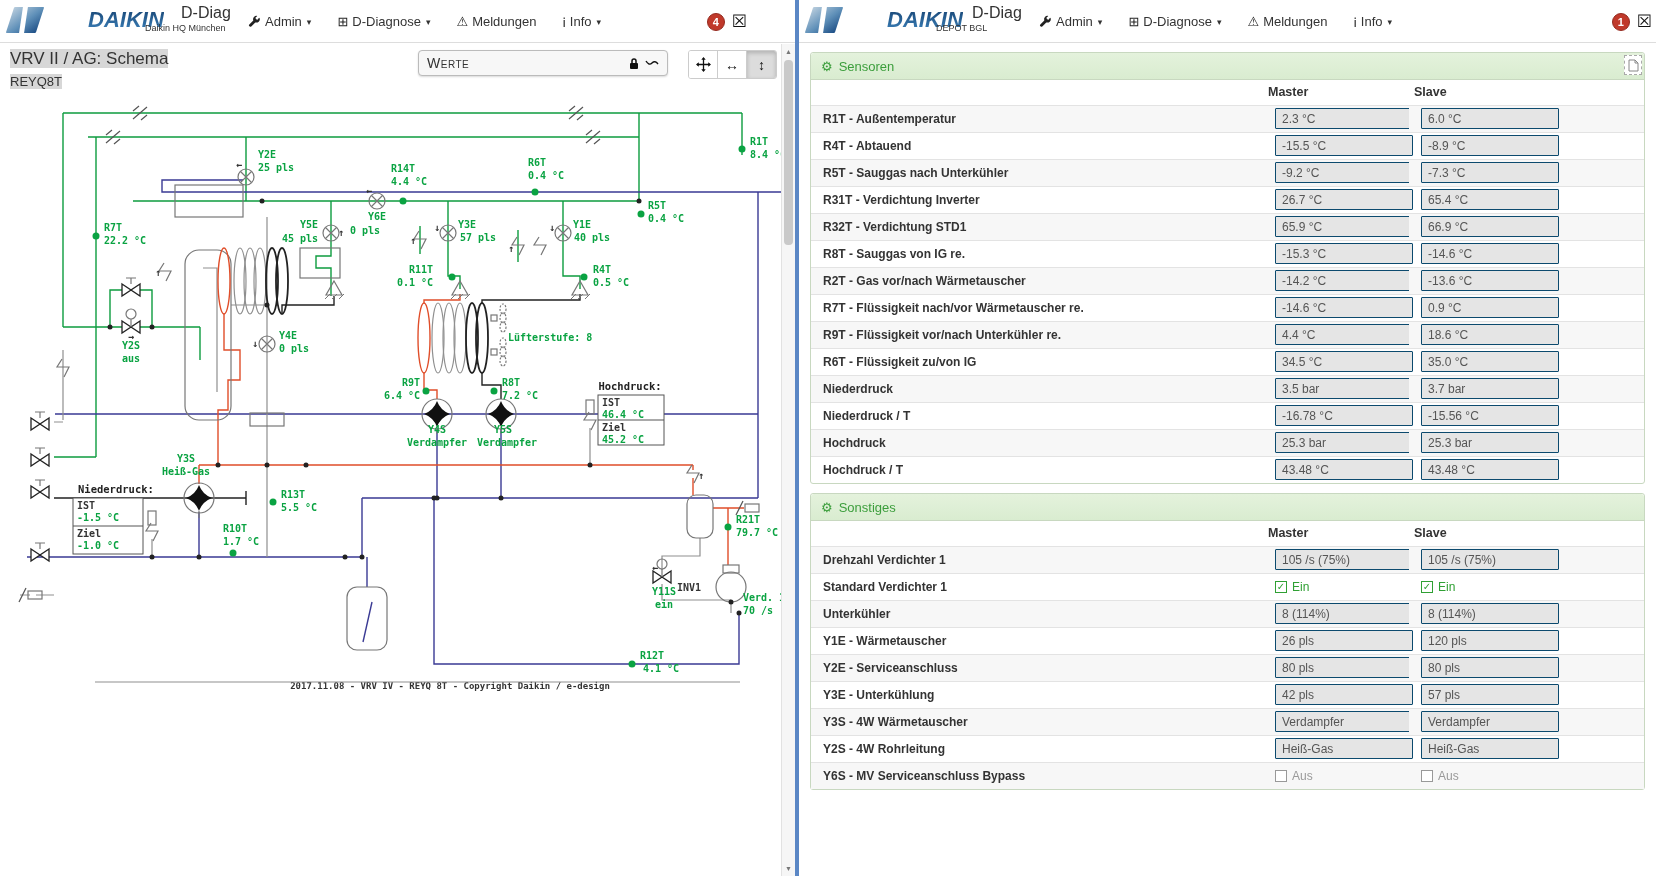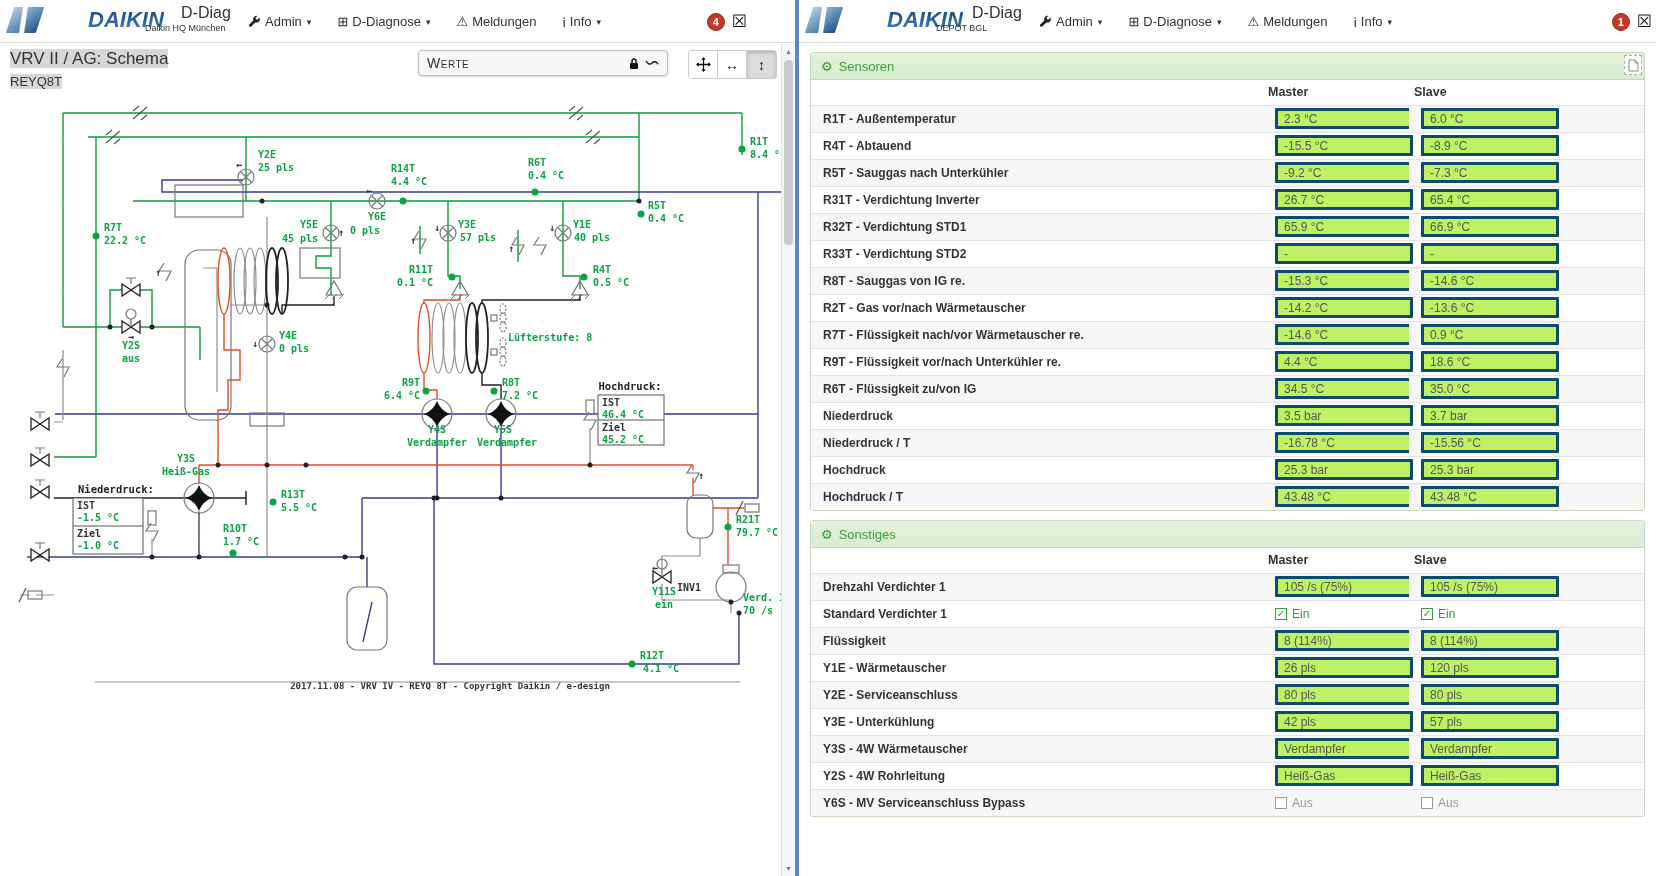--- a/index.html
+++ b/index.html
@@ -80,21 +80,21 @@
   .copy-ic { position:absolute; right:2px; top:2px; width:18px; height:20px; border:1px dashed #aaa;
     display:flex; align-items:center; justify-content:center; cursor:pointer; background:#fff; }
   table.vals { width:100%; border-collapse:collapse; table-layout:fixed; }
   table.vals col.c-lbl { width:452px; } table.vals col.c-m { width:146px; }
   table.vals tr { height:27px; }
   table.vals tr.hd { height:25px; }
   table.vals td, table.vals th { border-top:1px solid #e3e3e3; padding:0 6px 0 12px; vertical-align:middle; text-align:left; }
   table.vals tr.hd th { border-top:none; font-size:12.5px; color:#333; padding-left:5px; }
   table.vals tr:nth-child(even) td { background:#f7f7f7; }
   td.lbl { font-size:12px; font-weight:bold; color:#333; white-space:nowrap; overflow:hidden; }
-  .vbox { width:138px; height:21px; border:3px solid #0c4a6e; background:#bef264; font-size:12px; color:#555;
+  .vbox { width:138px; height:21px; border:1px solid #0c4a6e; background:#e5e5e5; font-size:12px; color:#555;
     display:flex; align-items:center; padding:0 6px; border-radius:1px; white-space:nowrap; }
   .ck { display:flex; align-items:center; gap:5px; font-size:12px; }
   .cb { width:12px; height:12px; border:1px solid #999; background:#fff; display:inline-flex;
     align-items:center; justify-content:center; font-size:10px; cursor:pointer; }
   .ck.on  { color:#2fa033; } .ck.on .cb { border-color:#2fa033; color:#2fa033; }
   .ck.off { color:#999; }
 </style>
 </head>
 <body>
 
@@ -514,29 +514,20 @@
             <tr>
               <td class="lbl">R32T - Verdichtung STD1</td>
               <td>
                 <div class="vbox">65.9 °C</div>
               </td>
               <td>
                 <div class="vbox">66.9 °C</div>
               </td>
             </tr>
             <tr>
-              <td class="lbl">R33T - Verdichtung STD2</td>
-              <td>
-                <div class="vbox">-</div>
-              </td>
-              <td>
-                <div class="vbox">-</div>
-              </td>
-            </tr>
-            <tr>
               <td class="lbl">R8T - Sauggas von IG re.</td>
               <td>
                 <div class="vbox">-15.3 °C</div>
               </td>
               <td>
                 <div class="vbox">-14.6 °C</div>
               </td>
             </tr>
             <tr>
               <td class="lbl">R2T - Gas vor/nach Wärmetauscher</td>
@@ -642,21 +633,21 @@
             <tr>
               <td class="lbl">Standard Verdichter 1</td>
               <td>
                 <span class="ck on"><span class="cb">✓</span>Ein</span>
               </td>
               <td>
                 <span class="ck on"><span class="cb">✓</span>Ein</span>
               </td>
             </tr>
             <tr>
-              <td class="lbl">Flüssigkeit</td>
+              <td class="lbl">Unterkühler</td>
               <td>
                 <div class="vbox">8 (114%)</div>
               </td>
               <td>
                 <div class="vbox">8 (114%)</div>
               </td>
             </tr>
             <tr>
               <td class="lbl">Y1E - Wärmetauscher</td>
               <td>

